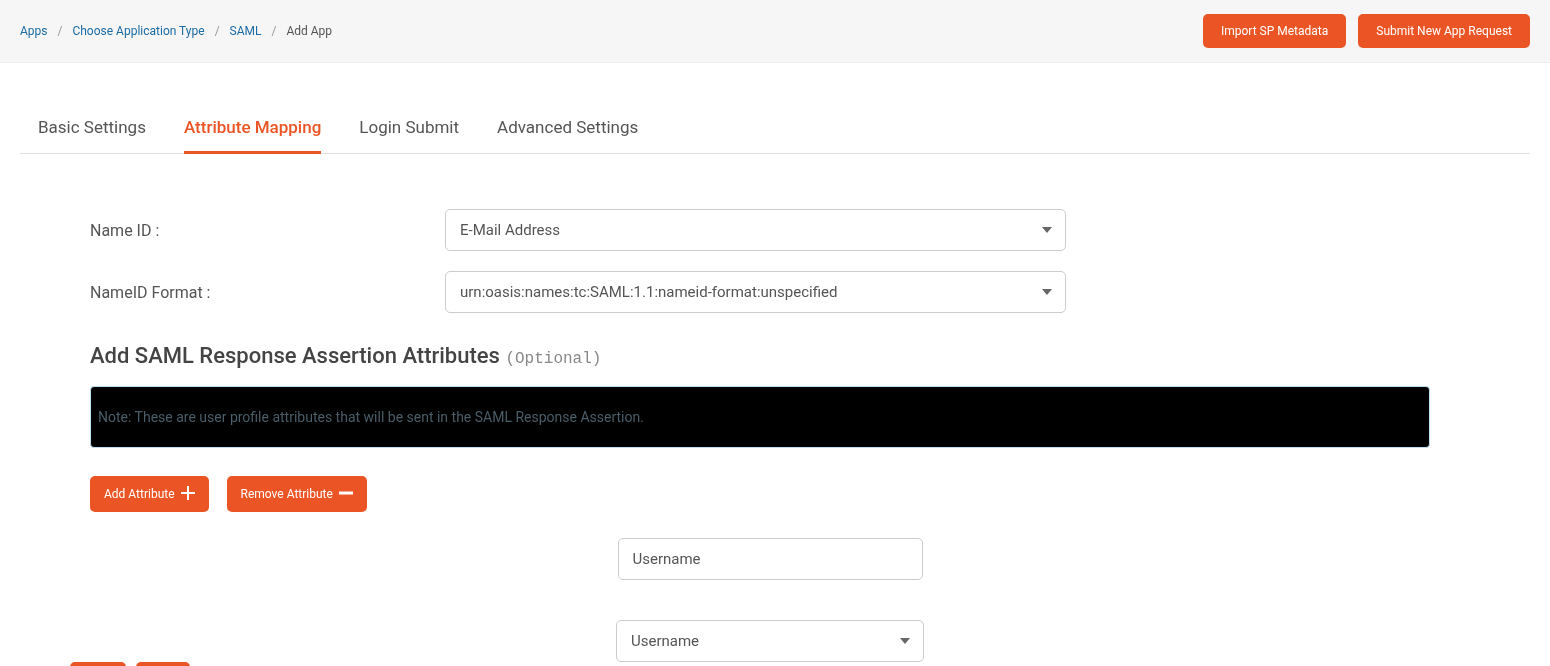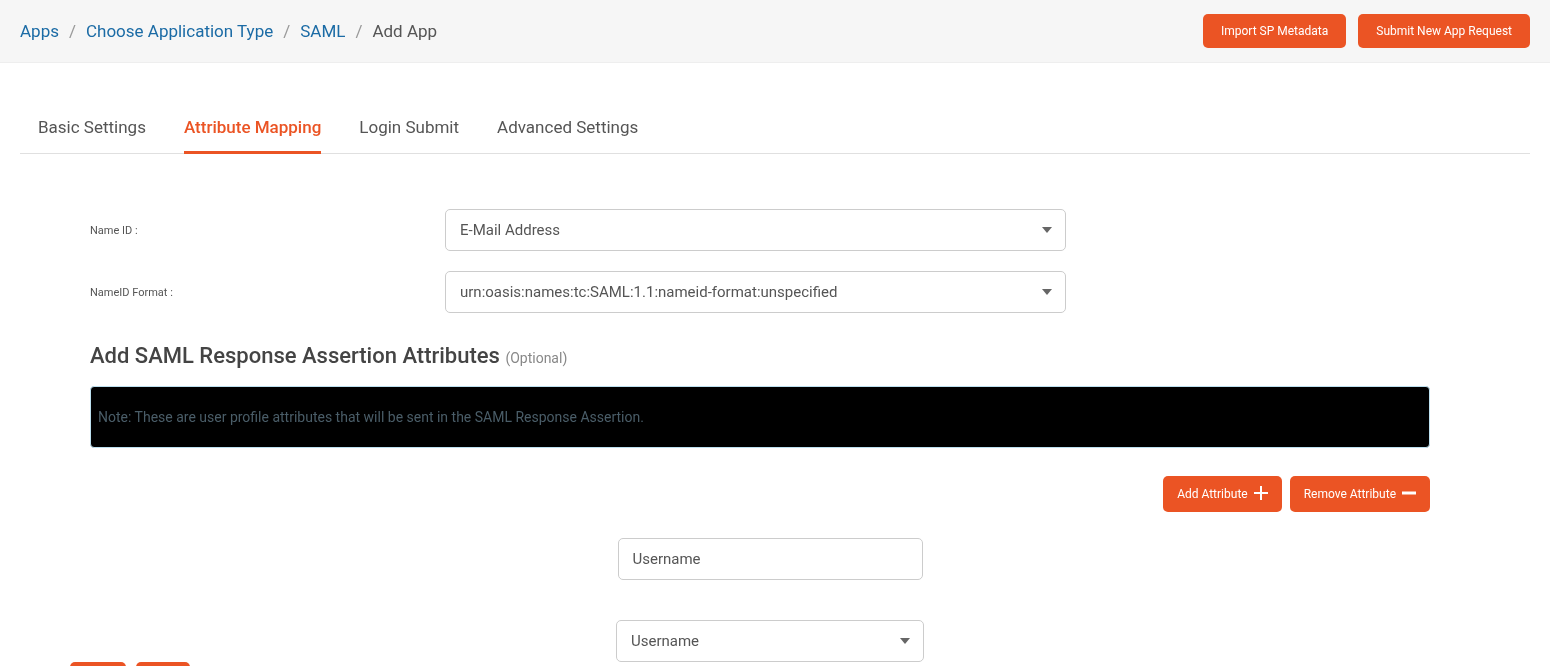--- a/index.html
+++ b/index.html
@@ -14,21 +14,21 @@
       padding: 14px 20px;
       display: flex;
       align-items: center;
       justify-content: space-between;
       border-bottom: 1px solid #eee;
     }
     .breadcrumb {
       display: flex;
       align-items: flex-end;
       gap: 10px;
-      font-size: 17px;
+      font-size: 12px;
     }
     .breadcrumb a {
       color: #1b6ba5;
       text-decoration: none;
       cursor: pointer;
     }
     .breadcrumb .sep {
       color: #999;
     }
     .breadcrumb .current {
@@ -77,21 +77,21 @@
       max-width: 1480px;
     }
     .form-row {
       display: flex;
       align-items: center;
       margin-bottom: 20px;
     }
     .form-label {
       width: 355px;
       color: #555;
-      font-size: 11px;
+      font-size: 16px;
     }
     .select-wrap {
       position: relative;
       width: 621px;
     }
     select {
       width: 100%;
       padding: 11px 14px;
       border: 1px solid #ccc;
       border-radius: 5px;
@@ -115,38 +115,38 @@
       transform: translateY(-50%);
       pointer-events: none;
     }
     .section-heading {
       margin-top: 30px;
       font-size: 22px;
       color: #444;
       font-weight: 500;
     }
     .section-heading .optional {
-      font-size: 14px;
+      font-size: 16px;
       font-weight: 400;
       color: #888;
+      font-family: Liberation Mono, monospace;
     }
     .info-box {
       background: #000000;
       border: 1px solid #bde0ef;
       border-radius: 4px;
       padding: 22px 7px;
       margin-top: 18px;
       color: #4a5d68;
       font-size: 14px;
     }
     .attr-actions {
       margin-top: 28px;
       display: flex;
-      gap: 8px;
-      justify-content: flex-end;
+      gap: 18px;
     }
     .attr-actions .btn-orange {
       display: inline-flex;
       align-items: center;
       gap: 6px;
       padding: 9px 14px;
     }
     .icon-plus, .icon-minus {
       display: inline-block;
       font-weight: bold;

